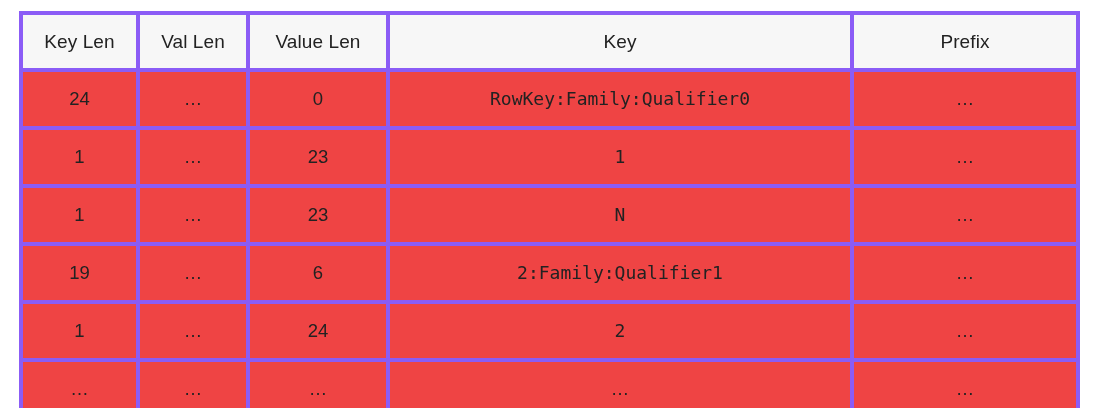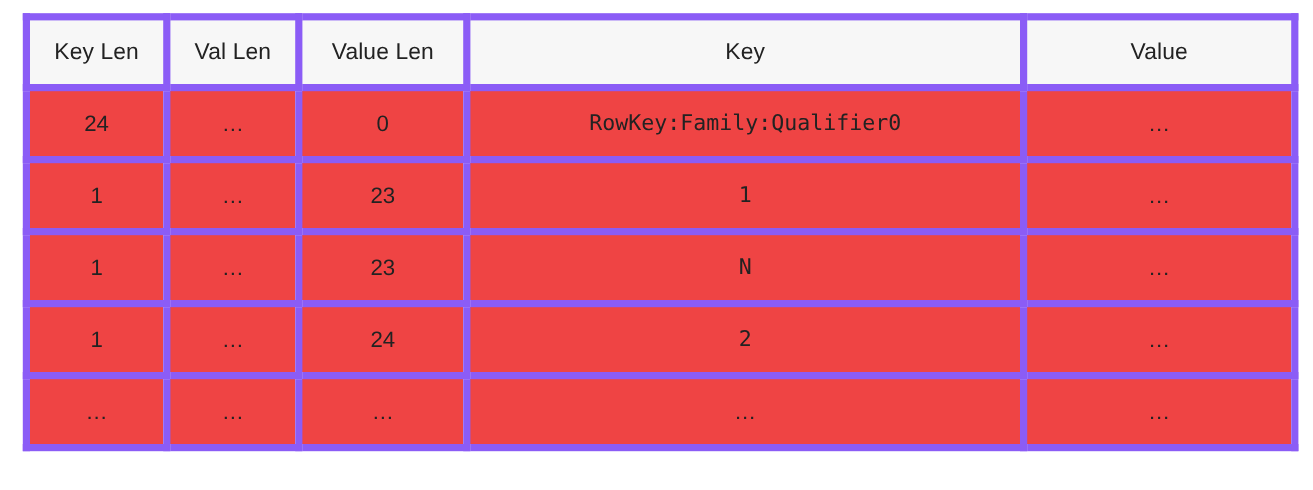--- a/index.html
+++ b/index.html
@@ -30,21 +30,21 @@
   }
 
   table.kv-table col.c-keylen   { width: 117px; }
   table.kv-table col.c-vallen   { width: 110px; }
   table.kv-table col.c-prefix   { width: 140px; }
   table.kv-table col.c-key      { width: 464px; }
   table.kv-table col.c-value    { width: 226px; }
 
   table.kv-table th,
   table.kv-table td {
-    border: 6px solid #8b5cf6;
+    border: 4px solid #8b5cf6;
     text-align: center;
     vertical-align: middle;
     color: #222222;
     padding: 0 6px;
     overflow: hidden;
     white-space: nowrap;
   }
 
   table.kv-table thead th {
     height: 53px;
@@ -93,21 +93,21 @@
         <th>
           <span class="cell-text">Val Len</span>
         </th>
         <th>
           <span class="cell-text">Value Len</span>
         </th>
         <th>
           <span class="cell-text">Key</span>
         </th>
         <th>
-          <span class="cell-text">Value</span>
+          <span class="cell-text">Prefix</span>
         </th>
       </tr>
     </thead>
     <tbody>
 
       <tr>
         <td>
           <span class="cell-text">24</span>
         </td>
         <td>
@@ -153,20 +153,37 @@
           <span class="cell-text">23</span>
         </td>
         <td class="mono">
           <span class="cell-text">N</span>
         </td>
         <td>
           <span class="cell-text">…</span>
         </td>
       </tr>
 
+      <tr>
+        <td>
+          <span class="cell-text">19</span>
+        </td>
+        <td>
+          <span class="cell-text">…</span>
+        </td>
+        <td>
+          <span class="cell-text">6</span>
+        </td>
+        <td class="mono">
+          <span class="cell-text">2:Family:Qualifier1</span>
+        </td>
+        <td>
+          <span class="cell-text">…</span>
+        </td>
+      </tr>
 
       <tr>
         <td>
           <span class="cell-text">1</span>
         </td>
         <td>
           <span class="cell-text">…</span>
         </td>
         <td>
           <span class="cell-text">24</span>

